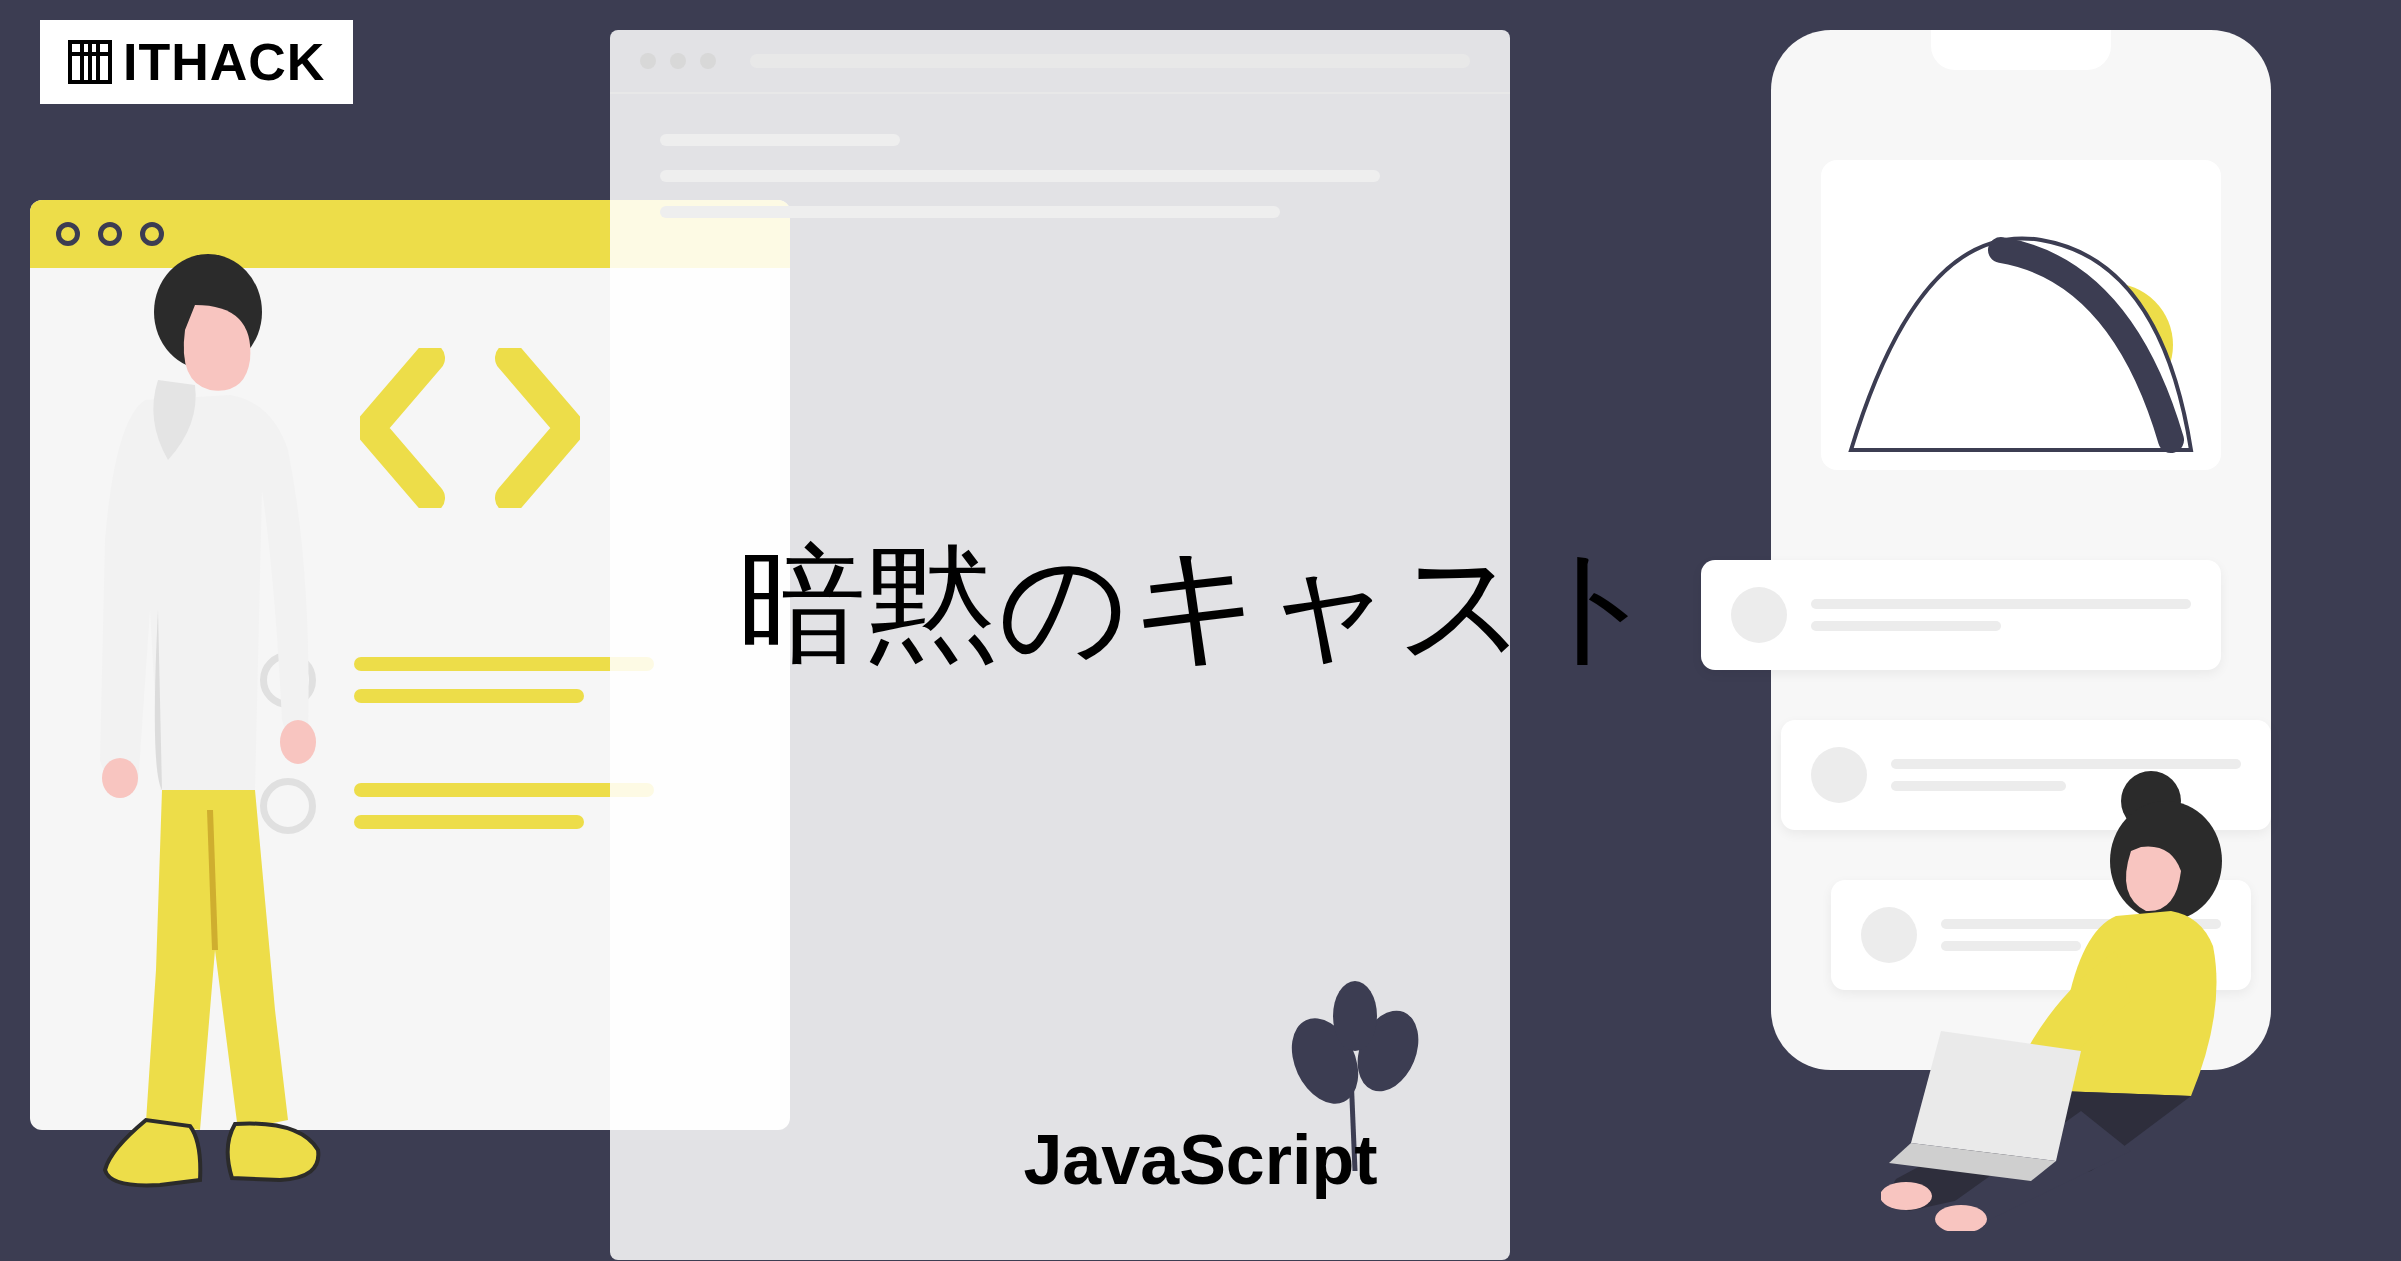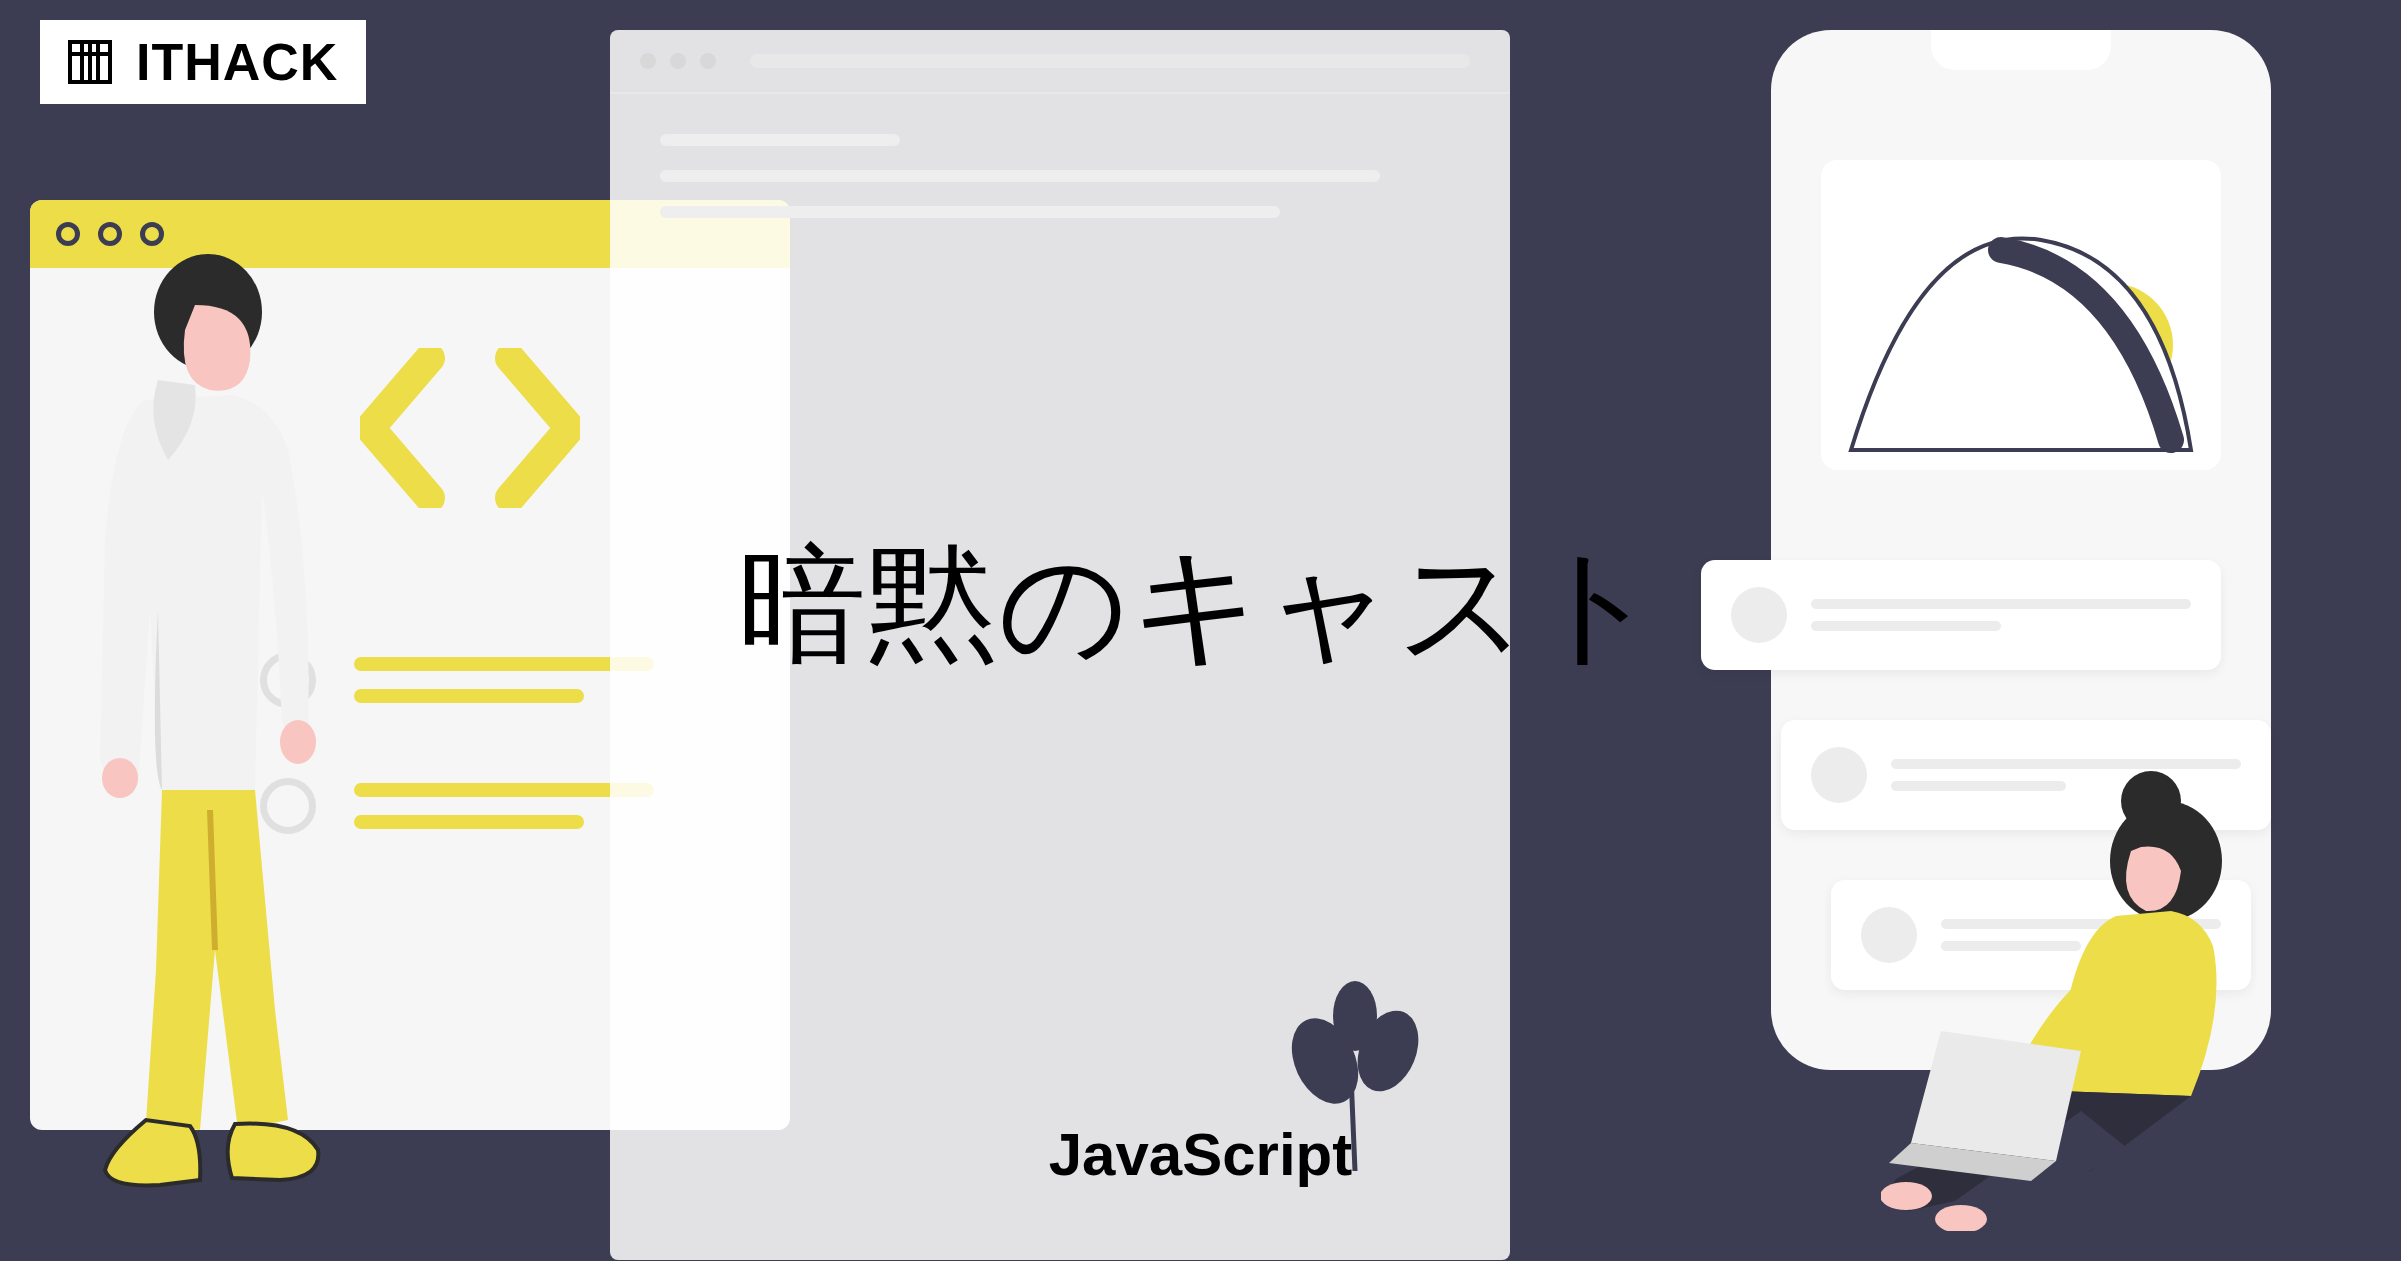--- a/index.html
+++ b/index.html
@@ -18,21 +18,21 @@
     
     
     .logo-badge {
       position: absolute;
       top: 20px;
       left: 40px;
       background: #ffffff;
       padding: 12px 28px;
       display: flex;
       align-items: center;
-      gap: 24px;
+      gap: 11px;
       z-index: 100;
     }
     .logo-icon {
       width: 44px;
       height: 44px;
     }
     .logo-text {
       font-size: 52px;
       font-weight: 800;
       letter-spacing: 1px;
@@ -155,21 +155,21 @@
       color: #000;
       z-index: 50;
       letter-spacing: 2px;
     }
     .sub-title {
       position: absolute;
       top: 1120px;
       left: 0;
       width: 100%;
       text-align: center;
-      font-size: 60px;
+      font-size: 70px;
       font-weight: 600;
       color: #000;
       z-index: 50;
     }
     
     
     .phone {
       position: absolute;
       top: 30px;
       right: 130px;

